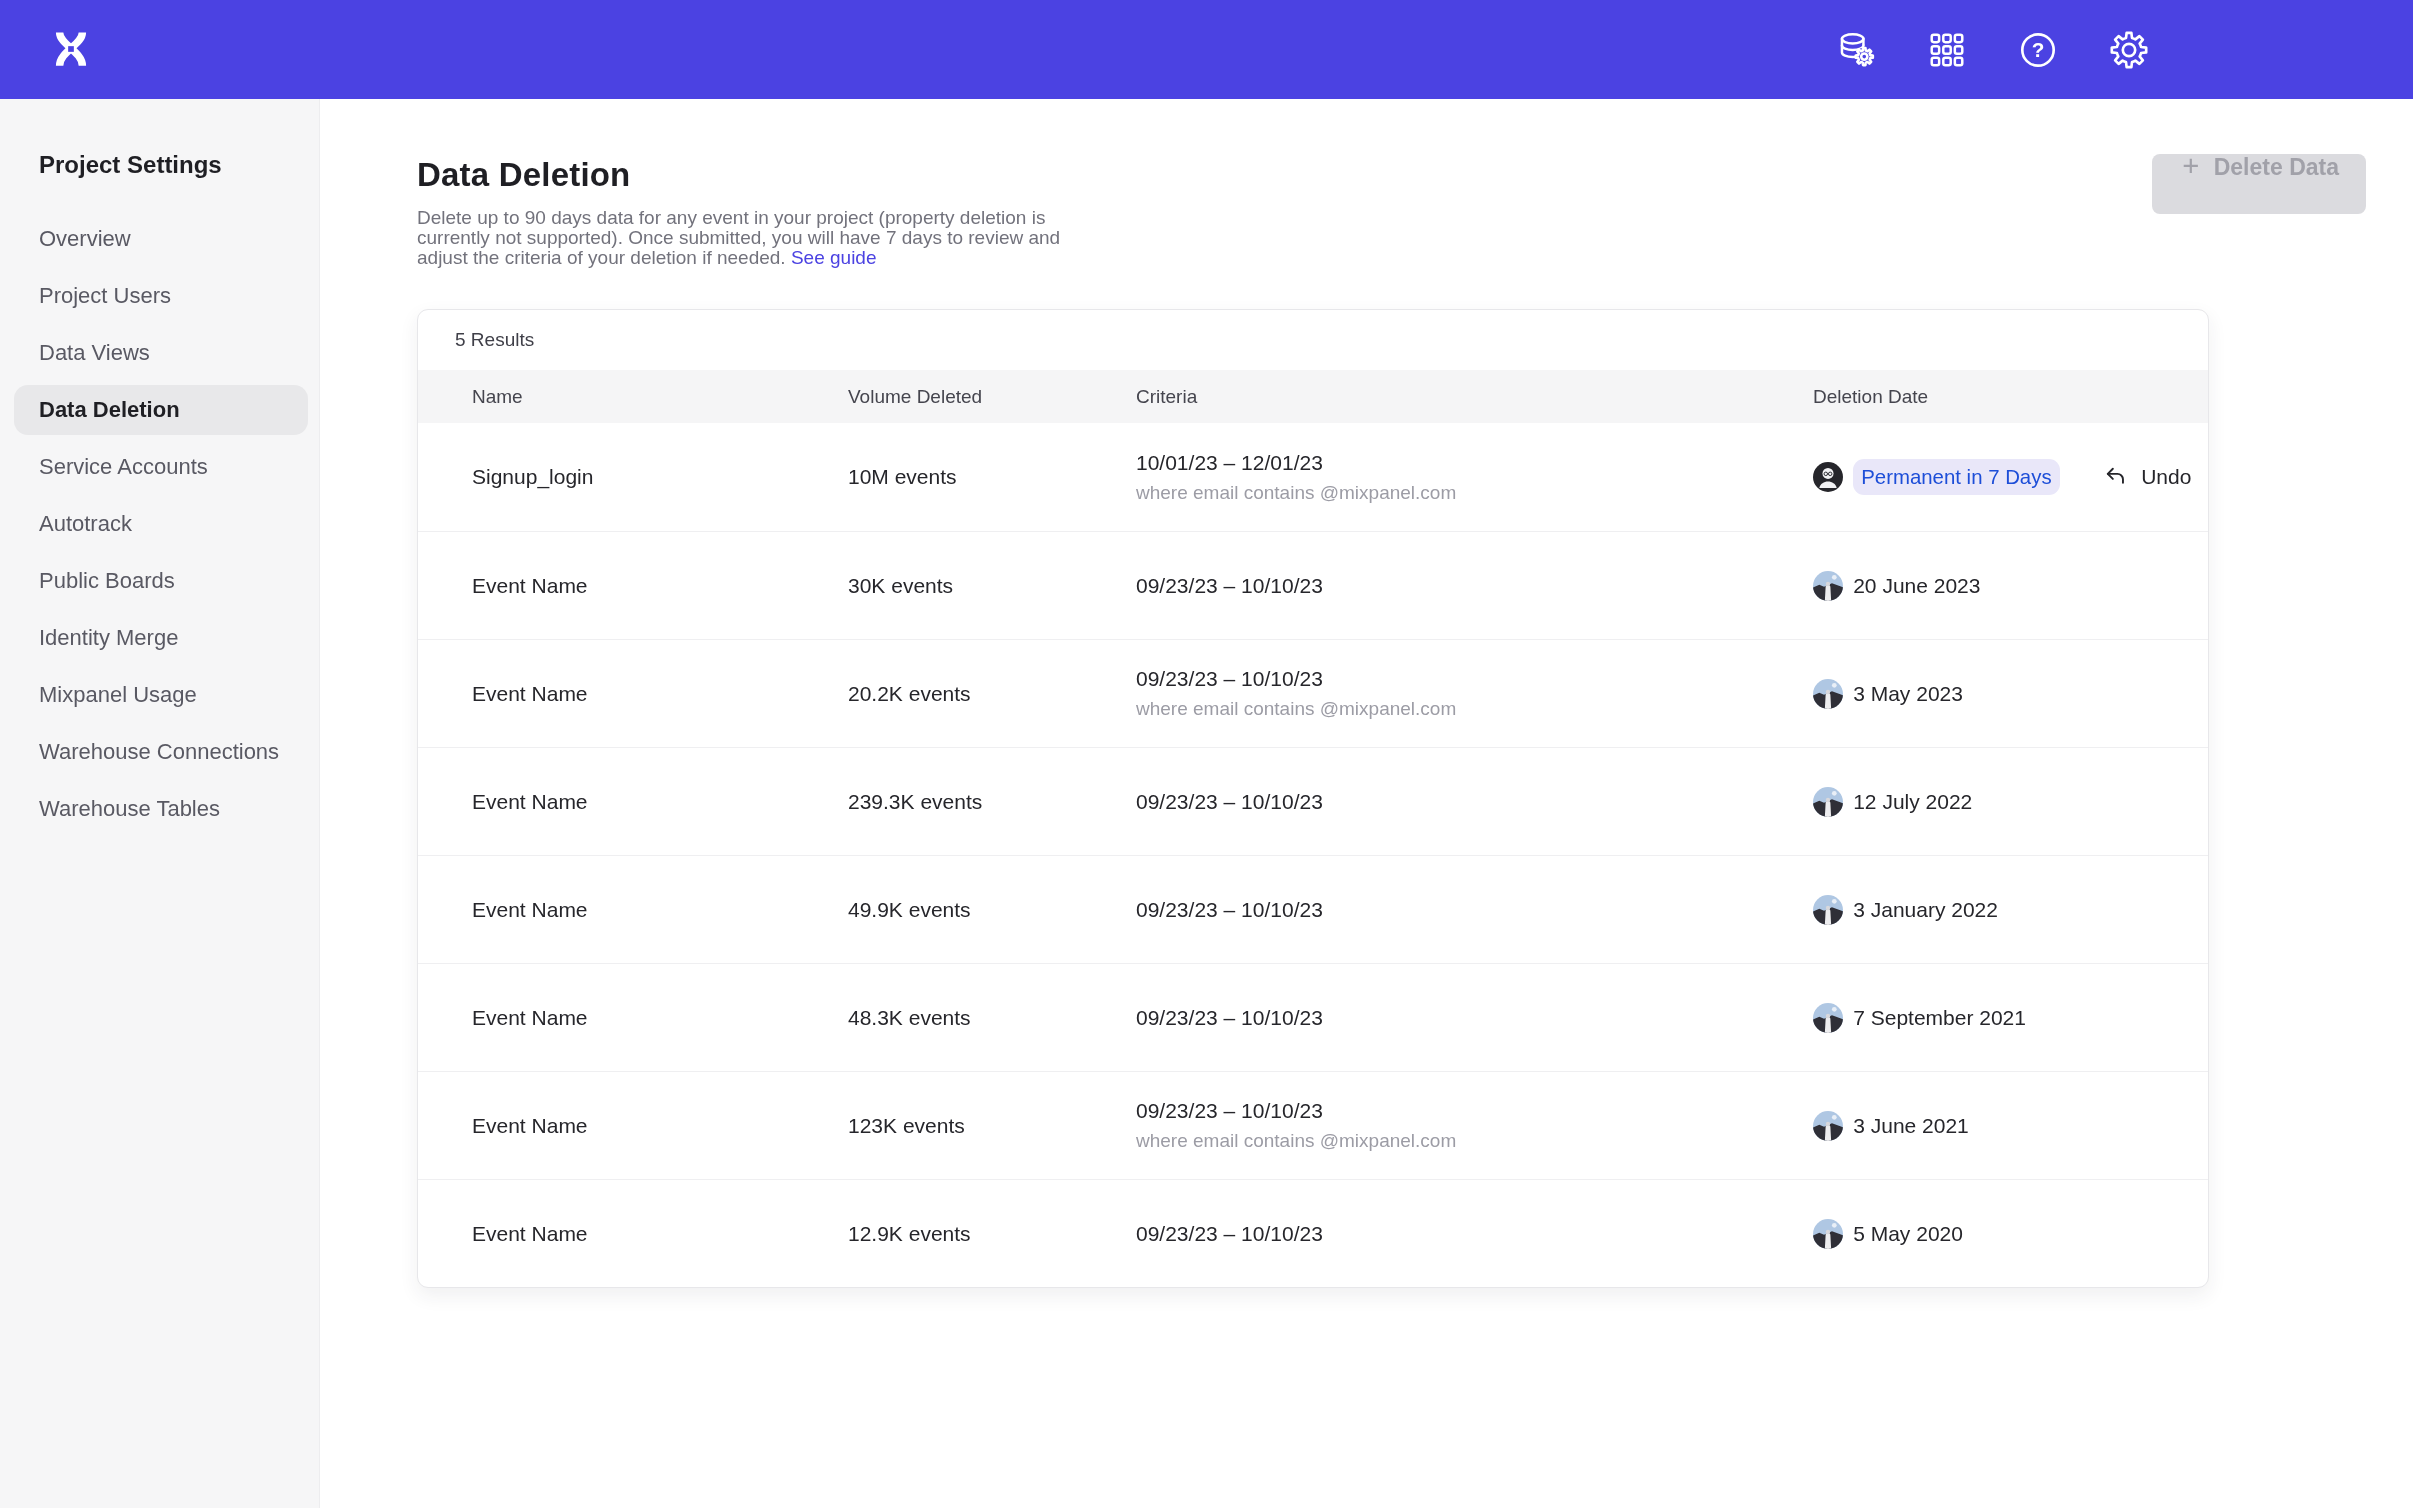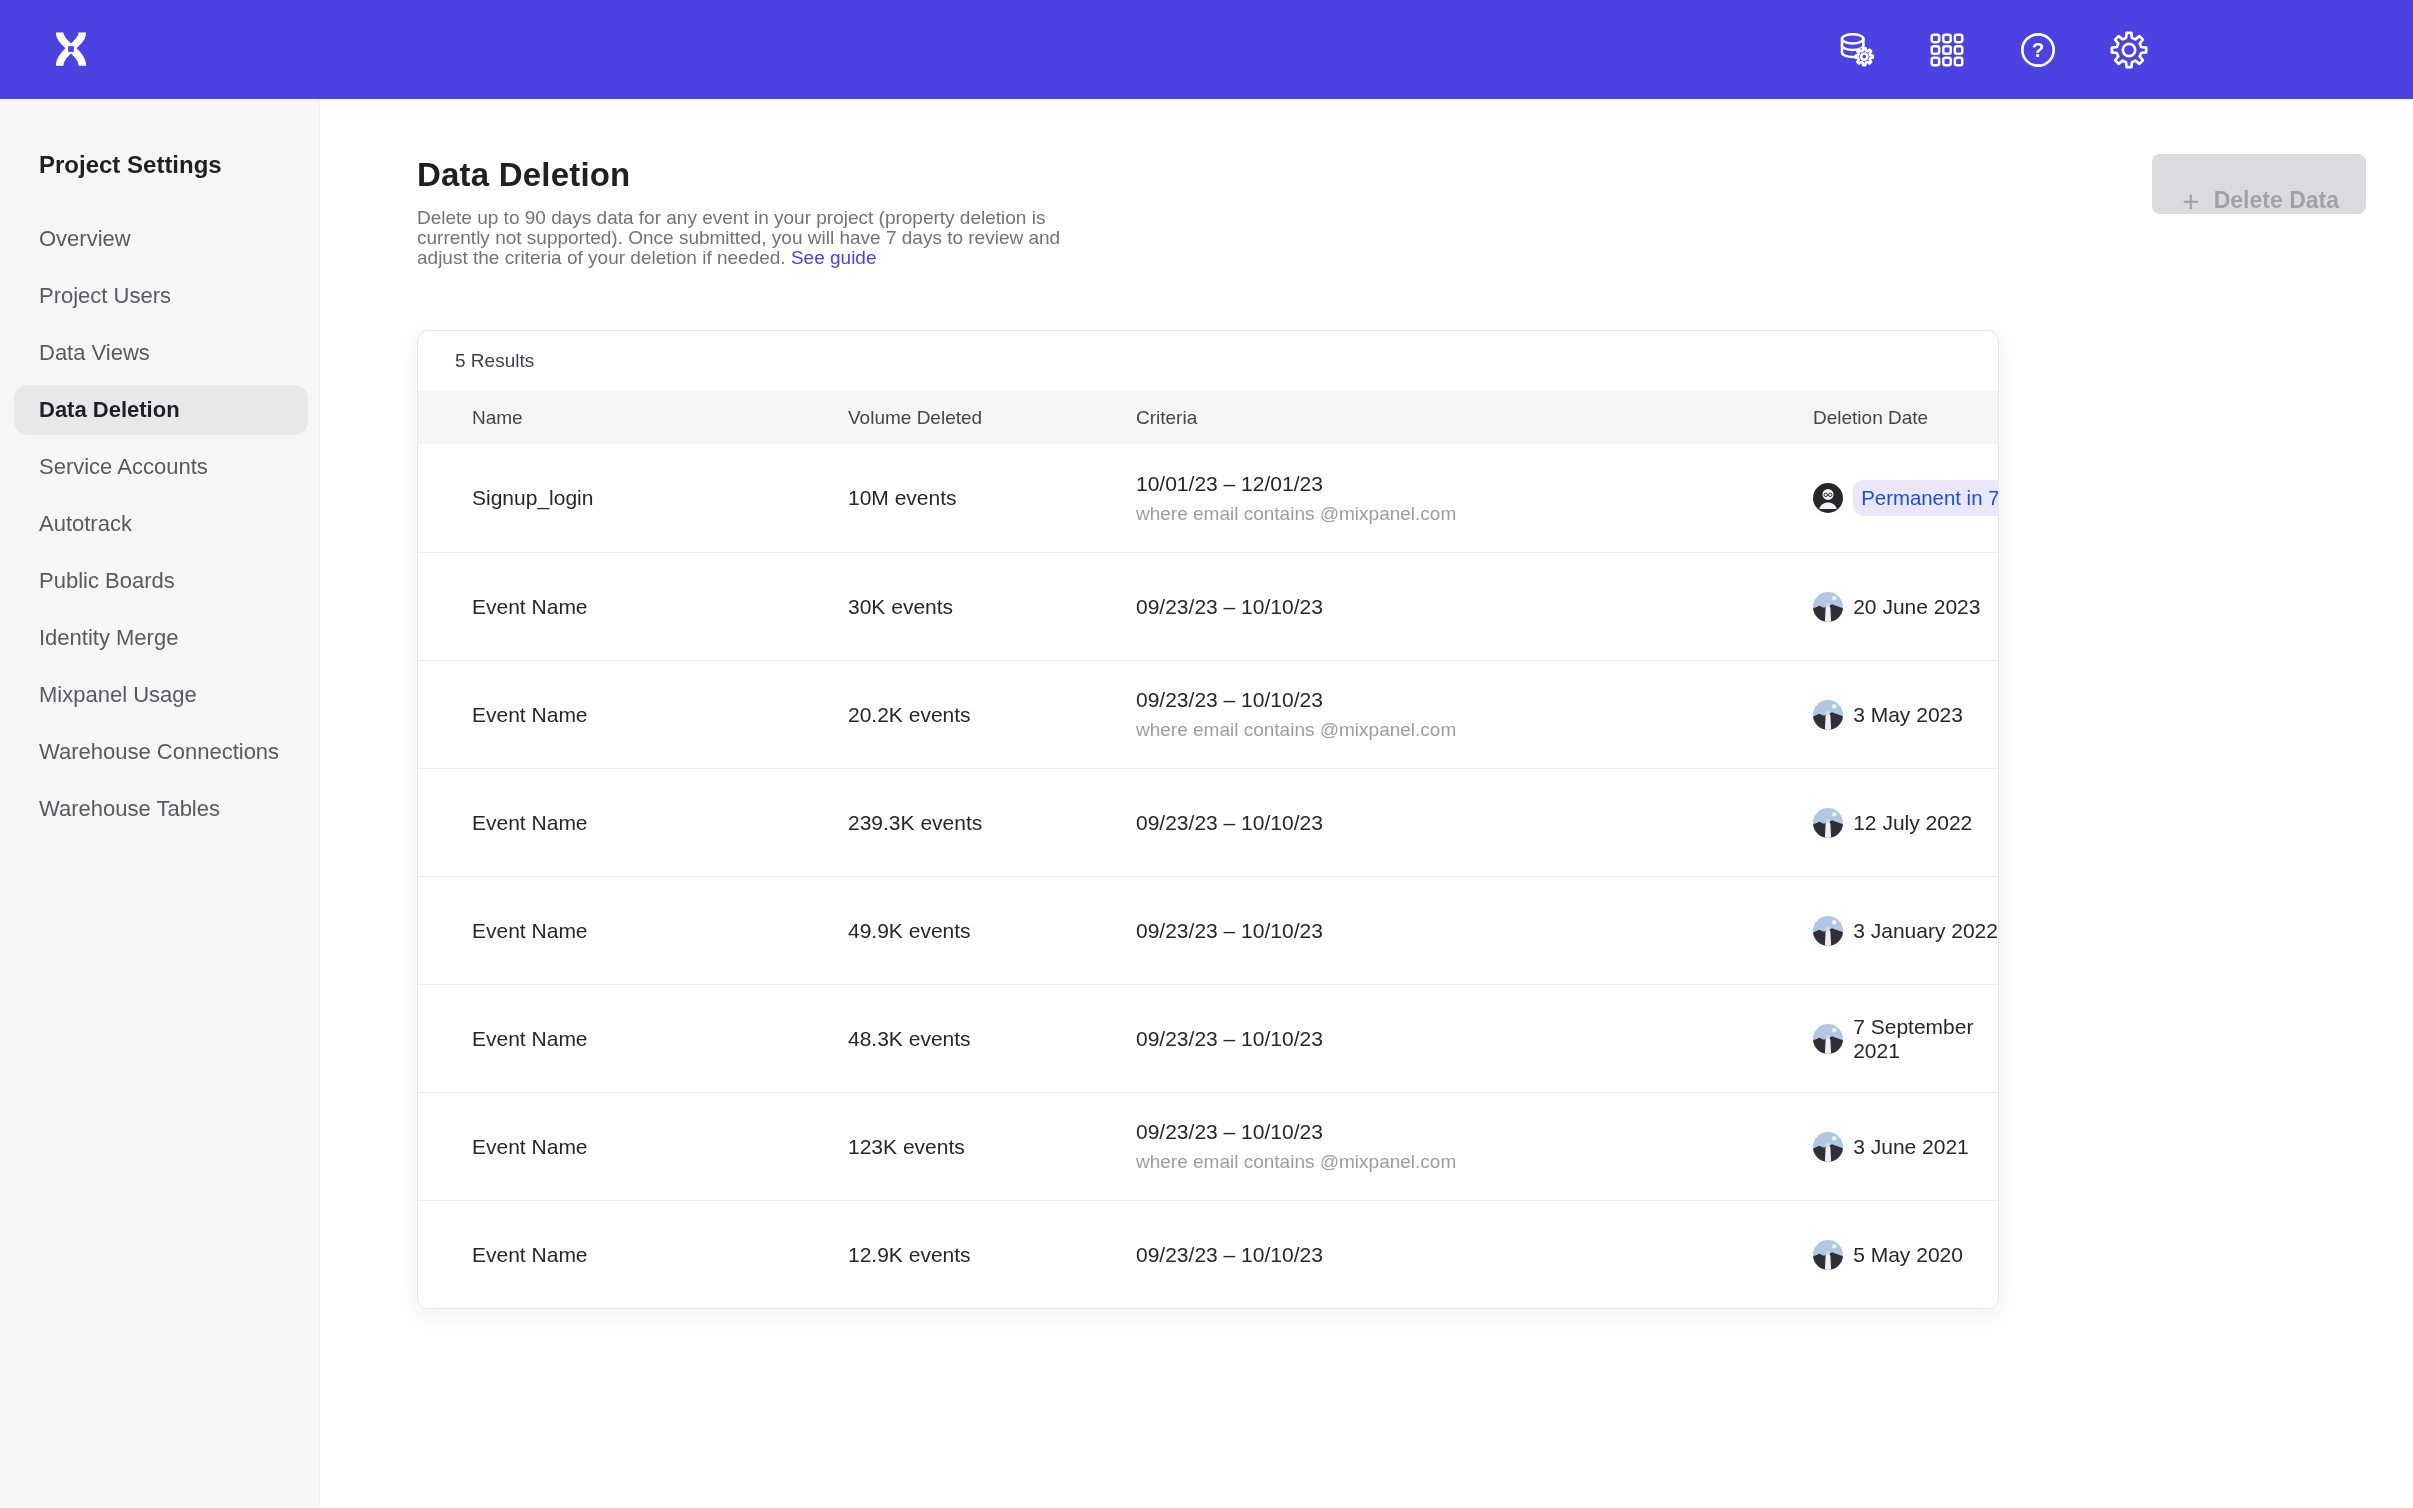--- a/index.html
+++ b/index.html
@@ -15,24 +15,24 @@
   .sidebar { position:absolute; top:99px; left:0; width:320px; height:1409px; background:var(--sidebar-bg,#F6F6F7); border-right:0.8px solid #EDEDEF; }
   .sidebar h1 { font-size:24px; font-weight:700; color:#1F1F24; padding:52px 0 0 39px; margin-bottom:35px; }
   .side-item { height:50px; margin:0 11px 7px 14px; display:flex; align-items:center; padding-left:25px; font-size:22px; color:#595963; border-radius:14px; cursor:pointer; }
   .side-item.active { background:var(--active-bg,#E8E8EA); color:#1F1F24; font-weight:700; }
 
   
   .main { position:absolute; top:99px; left:361px; width:2052px; height:1409px; background:#fff; padding:57px 47px 0 56px; }
   .page-title { font-size:33px; font-weight:700; color:#1F1F24; letter-spacing:0.2px; }
   .page-desc { max-width:691px; margin-top:14px; font-size:19px; line-height:20px; color:var(--muted,#72727C); }
   .page-desc a { color:var(--accent,#4B42E2); text-decoration:none; cursor:pointer; }
-  .delete-btn { position:absolute; top:55px; right:47px; height:60px; padding:0 27px; background:var(--btn-bg,#DBDBDF); border:none; border-radius:7.9px; display:flex; align-items:flex-end; gap:11px; font-family:inherit; font-size:23px; font-weight:700; color:var(--btn-text,#A1A1A9); cursor:not-allowed; }
+  .delete-btn { position:absolute; top:55px; right:47px; height:60px; padding:0 27px; background:var(--btn-bg,#DBDBDF); border:none; border-radius:7.9px; display:flex; align-items:flex-start; gap:11px; font-family:inherit; font-size:23px; font-weight:700; color:var(--btn-text,#A1A1A9); cursor:not-allowed; }
 
   
-  .card { margin-top:62px; width:1582px; background:#fff; border:0.8px solid var(--border,#E7E7EA); border-radius:11px; box-shadow:0 7.9px 19px rgba(40,40,60,.07); overflow:hidden; }
+  .card { margin-top:41px; width:1792px; background:#fff; border:0.8px solid var(--border,#E7E7EA); border-radius:11px; box-shadow:0 7.9px 19px rgba(40,40,60,.07); overflow:hidden; }
   .results-bar { height:60px; display:flex; align-items:center; padding-left:37px; font-size:19px; color:#3F3F48; }
   .thead, .tr { display:grid; grid-template-columns:376px 288px 677px 1fr; padding-left:54px; align-items:center; }
   .thead { height:53px; background:var(--header-bg,#F5F5F6); font-size:19px; color:#45454E; }
   .tr { height:108px; border-top:0.8px solid #EFEFF1; font-size:21px; color:#26262B; }
   .crit-sub { font-size:19px; color:var(--submuted,#9C9CA5); margin-top:7px; }
   .td-date { display:flex; align-items:center; }
   .avatar { width:30px; height:30px; border-radius:50%; overflow:hidden; flex:none; margin-right:10.2px; }
   .avatar svg { display:block; }
   .badge { display:inline-flex; align-items:center; height:36px; padding:0 8px; border-radius:11px; background:var(--badge-bg,#E9E7F9); font-size:20.4px; color:#1d4ed8; white-space:nowrap; }
   .undo { display:flex; align-items:center; gap:14px; margin-left:44px; font-size:21px; color:#26262B; cursor:pointer; }

